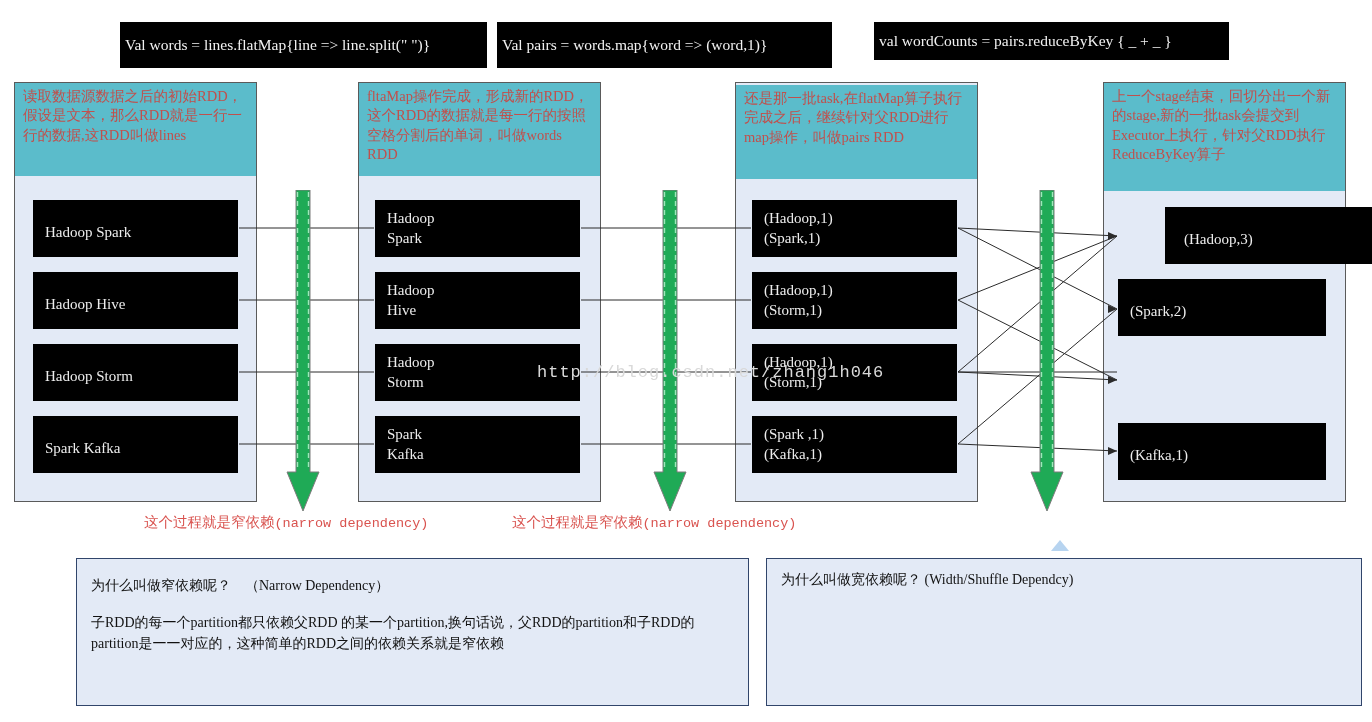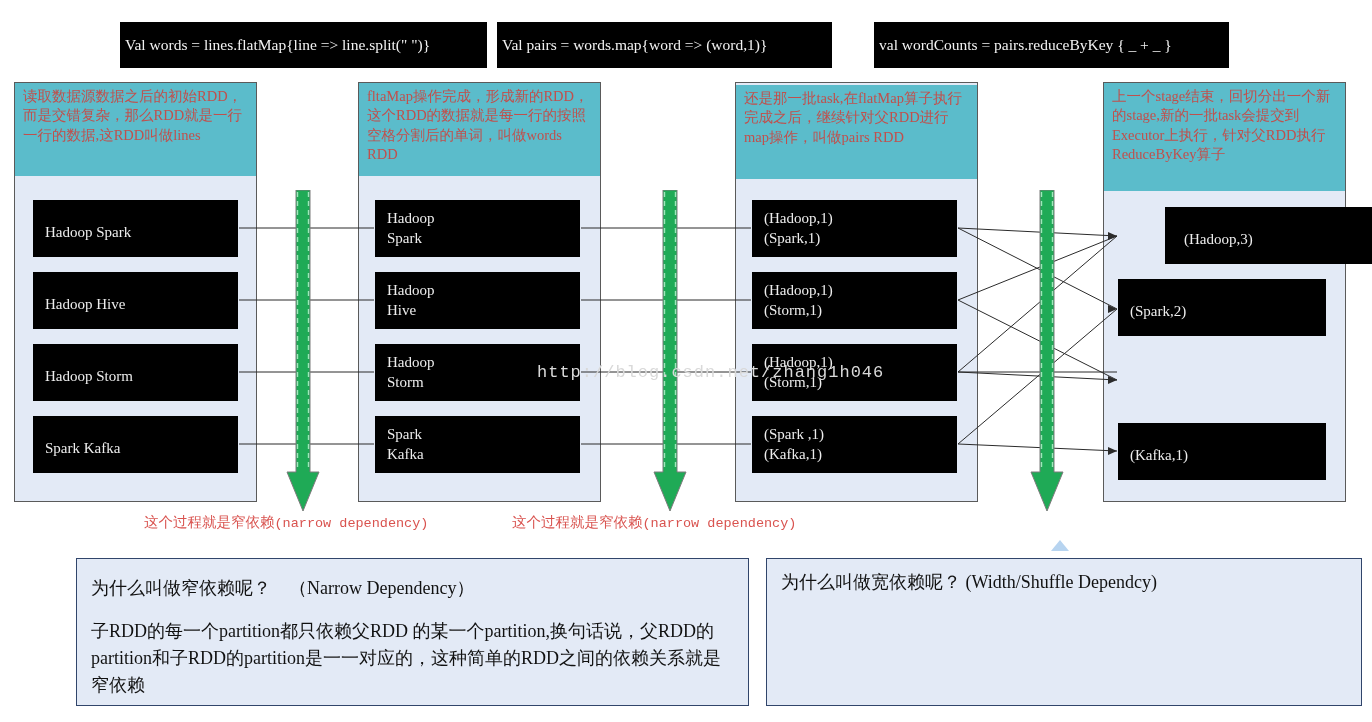--- a/index.html
+++ b/index.html
@@ -44,21 +44,21 @@
   .redcap{
     position:absolute;color:#d9534f;font-size:14.5px;white-space:nowrap;
     font-family:"Liberation Serif","DejaVu Serif",serif;
   }
   .redcap .mono{font-family:"Liberation Mono","DejaVu Sans Mono",monospace;font-size:13.5px;}
 
   
   .explain{
     position:absolute;background:#e3eaf6;border:1px solid #31456b;
     box-sizing:border-box;padding:16px 14px 10px 14px;
-    font-size:18px;line-height:1.5;color:#111;
+    font-size:14px;line-height:1.5;color:#111;
   }
   .explain .title{margin:0 0 16px 0;}
   .explain p{margin:0;}
 
   
   .watermark{
     position:absolute;color:#d9d9d9;font-size:17px;letter-spacing:1px;
     font-family:"Liberation Mono","DejaVu Sans Mono",monospace;
     white-space:nowrap;pointer-events:none;
   }
@@ -70,26 +70,26 @@
 <body>
 
 <div class="canvas">
 
   <div class="codebox" style="left:120px;top:22px;width:362px;height:46px;">
     <span>Val words = lines.flatMap{line =&gt; line.split(" ")}</span>
   </div>
   <div class="codebox" style="left:497px;top:22px;width:330px;height:46px;">
     <span>Val pairs = words.map{word =&gt; (word,1)}</span>
   </div>
-  <div class="codebox" style="left:874px;top:22px;width:350px;height:46px;">
+  <div class="codebox" style="left:874px;top:22px;width:350px;height:38px;">
     <span>val wordCounts = pairs.reduceByKey { _ + _ }</span>
   </div>
 
   <div class="panel" style="left:14px;top:82px;width:243px;height:420px;"></div>
-  <div class="panel-header" style="left:15px;top:83px;width:241px;height:93px;">读取数据源数据之后的初始RDD，而是交错复杂，那么RDD就是一行一行的数据,这RDD叫做lines</div>
+  <div class="panel-header" style="left:15px;top:83px;width:241px;height:93px;">读取数据源数据之后的初始RDD，假设是文本，那么RDD就是一行一行的数据,这RDD叫做lines</div>
   <div class="cell" style="left:33px;top:200px;width:205px;height:57px;">Hadoop Spark</div>
   <div class="cell" style="left:33px;top:272px;width:205px;height:57px;">Hadoop Hive</div>
   <div class="cell" style="left:33px;top:344px;width:205px;height:57px;">Hadoop Storm</div>
   <div class="cell" style="left:33px;top:416px;width:205px;height:57px;">Spark Kafka</div>
 
   <div class="panel" style="left:358px;top:82px;width:243px;height:420px;"></div>
   <div class="panel-header" style="left:359px;top:83px;width:241px;height:93px;">fltaMap操作完成，形成新的RDD，这个RDD的数据就是每一行的按照空格分割后的单词，叫做words RDD</div>
   <div class="cell two-line" style="left:375px;top:200px;width:205px;height:57px;">Hadoop
 Spark</div>
   <div class="cell two-line" style="left:375px;top:272px;width:205px;height:57px;">Hadoop

